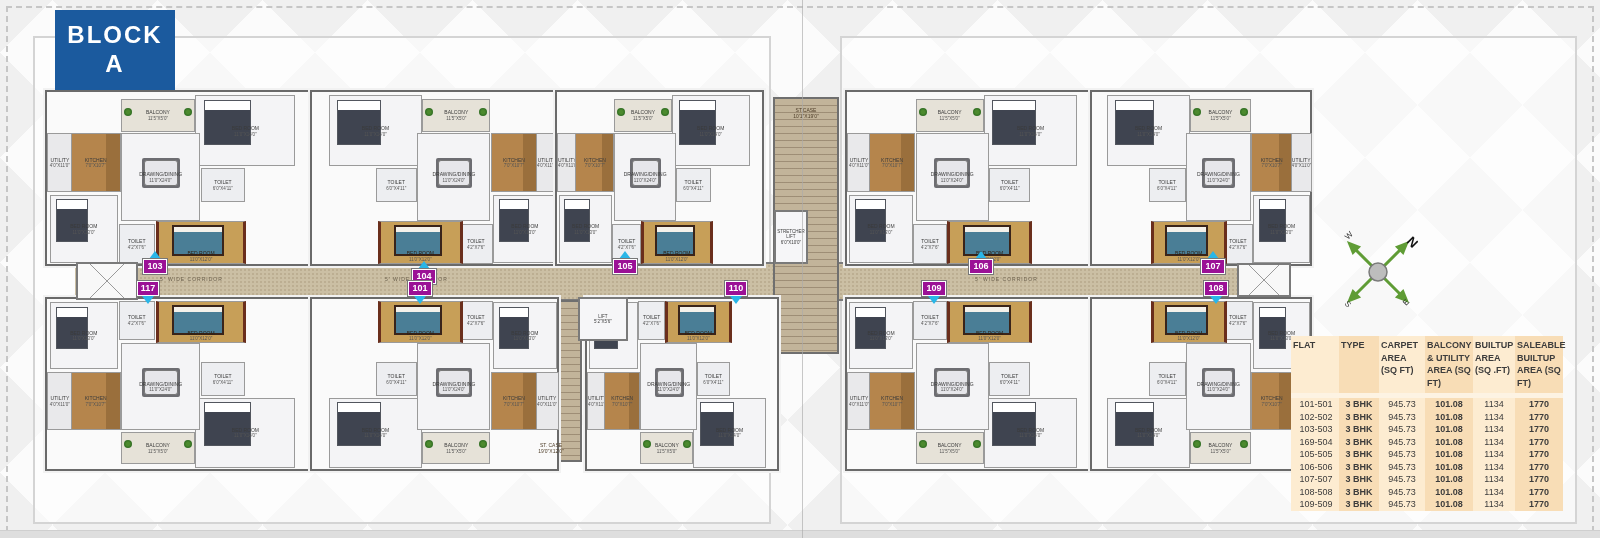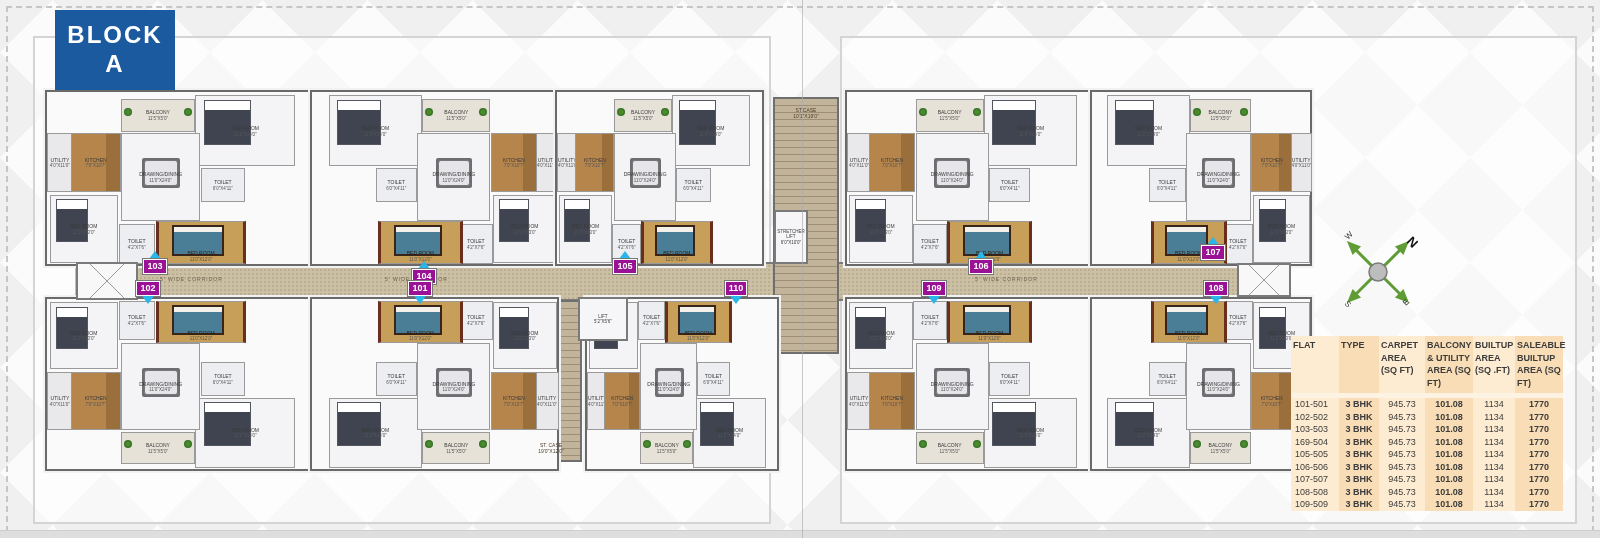--- a/index.html
+++ b/index.html
@@ -59,21 +59,21 @@
     padding:0 3px;border:1px solid #fff;box-shadow:0 0 0 1px #777;}
   .arrow-up{width:0;height:0;border-left:6px solid transparent;border-right:6px solid transparent;border-bottom:8px solid #29b6e8;}
   .arrow-down{width:0;height:0;border-left:6px solid transparent;border-right:6px solid transparent;border-top:8px solid #29b6e8;}
   
   .compass{position:absolute;left:1338px;top:228px;width:80px;height:84px;z-index:20;}
   
   .flat-table{position:absolute;left:1291px;top:336px;width:272px;z-index:20;border-collapse:collapse;table-layout:fixed;}
   .flat-table th,.flat-table td{font-size:9px;color:#3c3c3c;padding:0 2px;line-height:12.5px;}
   .flat-table th{font-weight:bold;vertical-align:top;text-align:left;padding-top:3px;height:54px;}
   .flat-table td{text-align:center;}
-  .flat-table td:first-child{text-align:left;padding-left:4px;}
+  .flat-table td:first-child{text-align:center;padding-left:4px;}
   .c0{background:#fdecd1;} .c1{background:#f8ddb6;font-weight:bold;}
   .gap-row td{height:5px;background:#fdf3e3 !important;}
 </style>
 </head>
 <body>
 
 <div class="stage">
   <div class="panel panel-left"></div>
   <div class="panel panel-right"></div>
   <div class="frame"></div>
@@ -293,21 +293,21 @@
           <div class="rlabel">BED ROOM<span class="rdims">11'0"X13'0"</span></div>
         </div>
         <div class="room room-toilet" style="left: 60%; top: 77%; width: 13%; height: 22%;">
           <div class="rlabel">TOILET<span class="rdims">4'2"X7'6"</span></div>
         </div>
         <div class="room room-master" style="left: 27%; top: 75%; width: 32%; height: 24%;">
           <div class="mbed"></div>
           <div class="rlabel">BED ROOM<span class="rdims">11'0"X12'0"</span></div>
         </div>
       </div>
-      <div class="badge-wrap" style="left: 1198px; top: 237px;">
+      <div class="badge-wrap" style="left: 1198px; top: 251px;">
         <div class="arrow-up"></div>
         <div class="badge">107</div>
       </div>
       <div class="unit" style="left: 45px; top: 297px; width: 265px; height: 170px;">
         <div class="room room-utility" style="left: 0%; top: 43%; width: 9%; height: 33%;">
           <div class="rlabel">UTILITY<span class="rdims">4'0"X11'0"</span></div>
         </div>
         <div class="room room-kitchen" style="left: 9%; top: 43%; width: 18%; height: 33%;">
           <div class="rlabel">KITCHEN<span class="rdims">7'0"X10'7"</span></div>
         </div>
@@ -331,21 +331,21 @@
         </div>
         <div class="room room-toilet" style="left: 27%; top: 1%; width: 13%; height: 22%;">
           <div class="rlabel">TOILET<span class="rdims">4'2"X7'6"</span></div>
         </div>
         <div class="room room-master" style="left: 41%; top: 1%; width: 32%; height: 24%;">
           <div class="mbed"></div>
           <div class="rlabel">BED ROOM<span class="rdims">11'0"X12'0"</span></div>
         </div>
       </div>
       <div class="badge-wrap" style="left: 133px; top: 281px;">
-        <div class="badge">102</div>
+        <div class="badge">117</div>
         <div class="arrow-down"></div>
       </div>
       <div class="unit" style="left: 310px; top: 297px; width: 245px; height: 170px;">
         <div class="room room-utility" style="left: 91%; top: 43%; width: 9%; height: 33%;">
           <div class="rlabel">UTILITY<span class="rdims">4'0"X11'0"</span></div>
         </div>
         <div class="room room-kitchen" style="left: 73%; top: 43%; width: 18%; height: 33%;">
           <div class="rlabel">KITCHEN<span class="rdims">7'0"X10'7"</span></div>
         </div>
         <div class="room room-balcony" style="left: 45%; top: 78%; width: 27%; height: 18%;">

